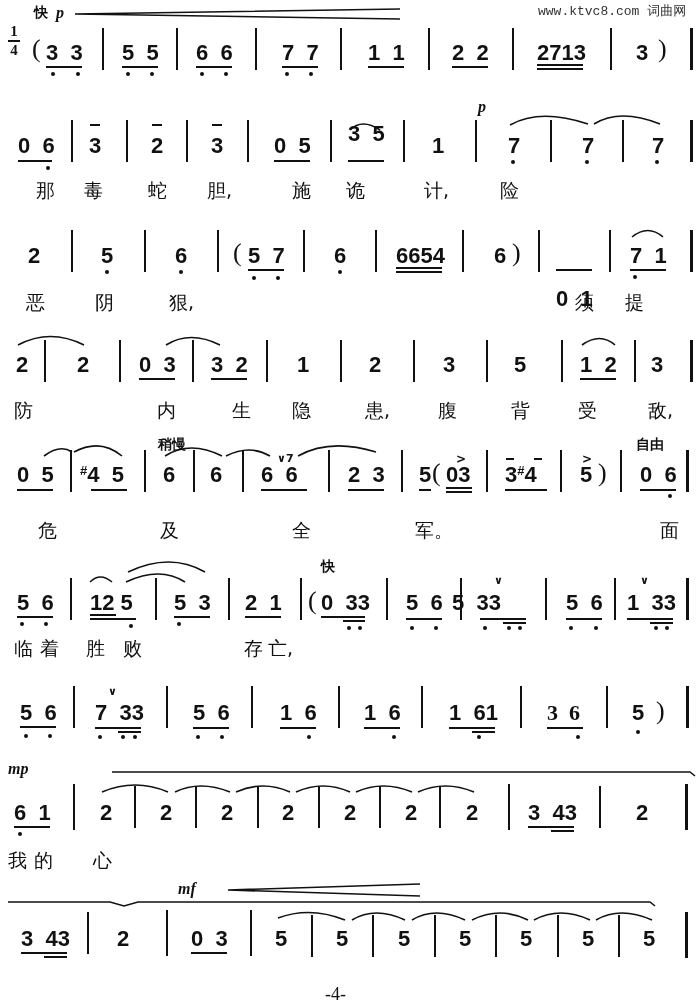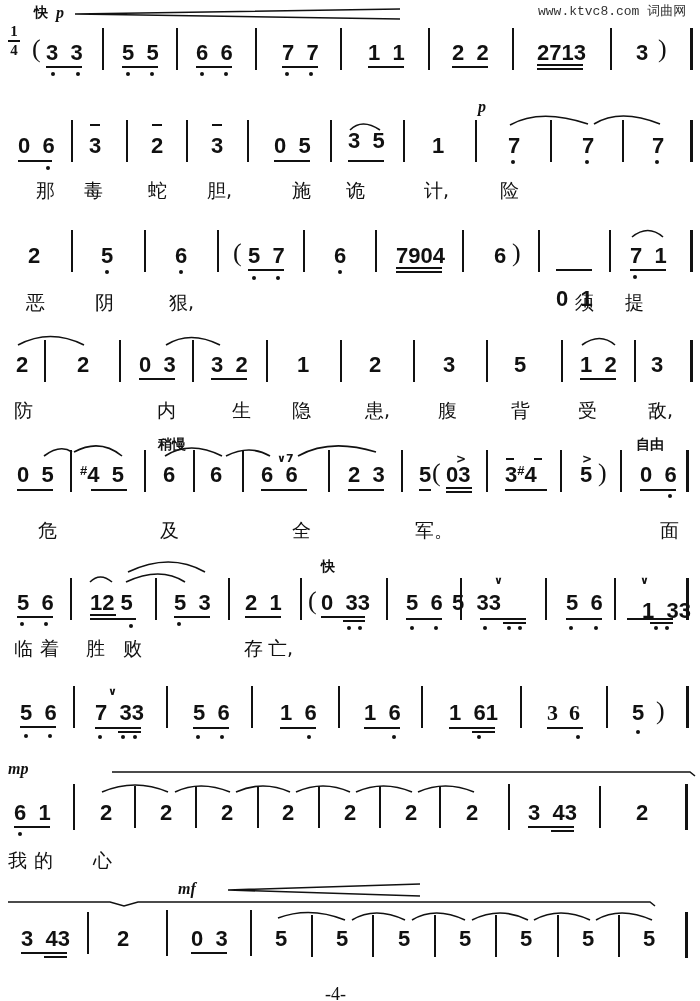--- a/index.html
+++ b/index.html
@@ -100,21 +100,21 @@
   <div class="bar" style="left:186px;top:120px;height:42px;"></div>
 
   <div class="ul" style="left:212px;top:124px;width:10px;"></div>
   <div class="note" style="left:211px;top:135px;">3</div>
   <div class="bar" style="left:247px;top:120px;height:42px;"></div>
 
   <div class="note" style="left:274px;top:135px;">0&nbsp;&nbsp;5</div>
   <div class="ul" style="left:274px;top:160px;width:36px;"></div>
   <div class="bar" style="left:330px;top:120px;height:42px;"></div>
 
-  <div class="note" style="left:348px;top:130px;">3&nbsp;&nbsp;5</div>
+  <div class="note" style="left:348px;top:123px;">3&nbsp;&nbsp;5</div>
   <div class="ul" style="left:348px;top:160px;width:36px;"></div>
   <div class="bar" style="left:403px;top:120px;height:42px;"></div>
 
   <div class="note" style="left:432px;top:135px;">1</div>
   <div class="bar" style="left:475px;top:120px;height:42px;"></div>
 
   <div class="note" style="left:508px;top:135px;">7</div>
   <div class="dot" style="left:511px;top:160px;"></div>
   <div class="bar" style="left:550px;top:120px;height:42px;"></div>
   <div class="note" style="left:582px;top:135px;">7</div>
@@ -145,21 +145,21 @@
   <div class="paren" style="left:233px;top:240px;">(</div>
   <div class="note" style="left:248px;top:245px;">5&nbsp;&nbsp;7</div>
   <div class="ul" style="left:248px;top:269px;width:36px;"></div>
   <div class="dot" style="left:252px;top:276px;"></div>
     <div class="dot" style="left:276px;top:276px;"></div>
   <div class="bar" style="left:303px;top:230px;height:42px;"></div>
   <div class="note" style="left:334px;top:245px;">6</div>
   <div class="dot" style="left:338px;top:270px;"></div>
   <div class="bar" style="left:375px;top:230px;height:42px;"></div>
 
-  <div class="note" style="left:396px;top:245px;">7904</div>
+  <div class="note" style="left:396px;top:245px;">6654</div>
   <div class="ul" style="left:396px;top:267px;width:46px;"></div>
   <div class="ul" style="left:396px;top:271px;width:46px;"></div>
   <div class="bar" style="left:462px;top:230px;height:42px;"></div>
   <div class="note" style="left:494px;top:245px;">6</div>
   <div class="paren" style="left:512px;top:240px;">)</div>
   <div class="bar" style="left:538px;top:230px;height:42px;"></div>
   <div class="note" style="left:556px;top:245px;margin-top:43px;">0&nbsp;&nbsp;1</div>
   <div class="ul" style="left:556px;top:269px;width:36px;"></div>
   <div class="bar" style="left:609px;top:230px;height:42px;"></div>
   <div class="note" style="left:630px;top:245px;">7&nbsp;&nbsp;1</div>
@@ -293,21 +293,21 @@
   <div class="dot" style="left:483px;top:626px;"></div>
     <div class="dot" style="left:507px;top:626px;"></div>
     <div class="dot" style="left:518px;top:626px;"></div>
   <div class="bar" style="left:545px;top:578px;height:42px;"></div>
   <div class="note" style="left:566px;top:592px;">5&nbsp;&nbsp;6</div>
   <div class="ul" style="left:566px;top:618px;width:36px;"></div>
   <div class="dot" style="left:569px;top:626px;"></div>
     <div class="dot" style="left:594px;top:626px;"></div>
   <div class="bar" style="left:614px;top:578px;height:42px;"></div>
   <div class="mark" style="left:640px;top:574px;font-size:11px;">∨</div>
-  <div class="note" style="left:642px;top:592px;margin-top:8px;">1&nbsp;&nbsp;33</div>
+  <div class="note" style="left:627px;top:592px;">1&nbsp;&nbsp;33</div>
   <div class="ul" style="left:627px;top:618px;width:46px;"></div>
   <div class="ul" style="left:650px;top:622px;width:23px;"></div>
   <div class="dot" style="left:654px;top:626px;"></div>
     <div class="dot" style="left:665px;top:626px;"></div>
   <div class="bar end" style="left:686px;top:578px;height:42px;"></div>
 
   <div class="lyric" style="left:14px;top:636px;">临</div>
   <div class="lyric" style="left:40px;top:636px;">着</div>
   <div class="lyric" style="left:86px;top:636px;">胜</div>
   <div class="lyric" style="left:123px;top:636px;">败</div>

